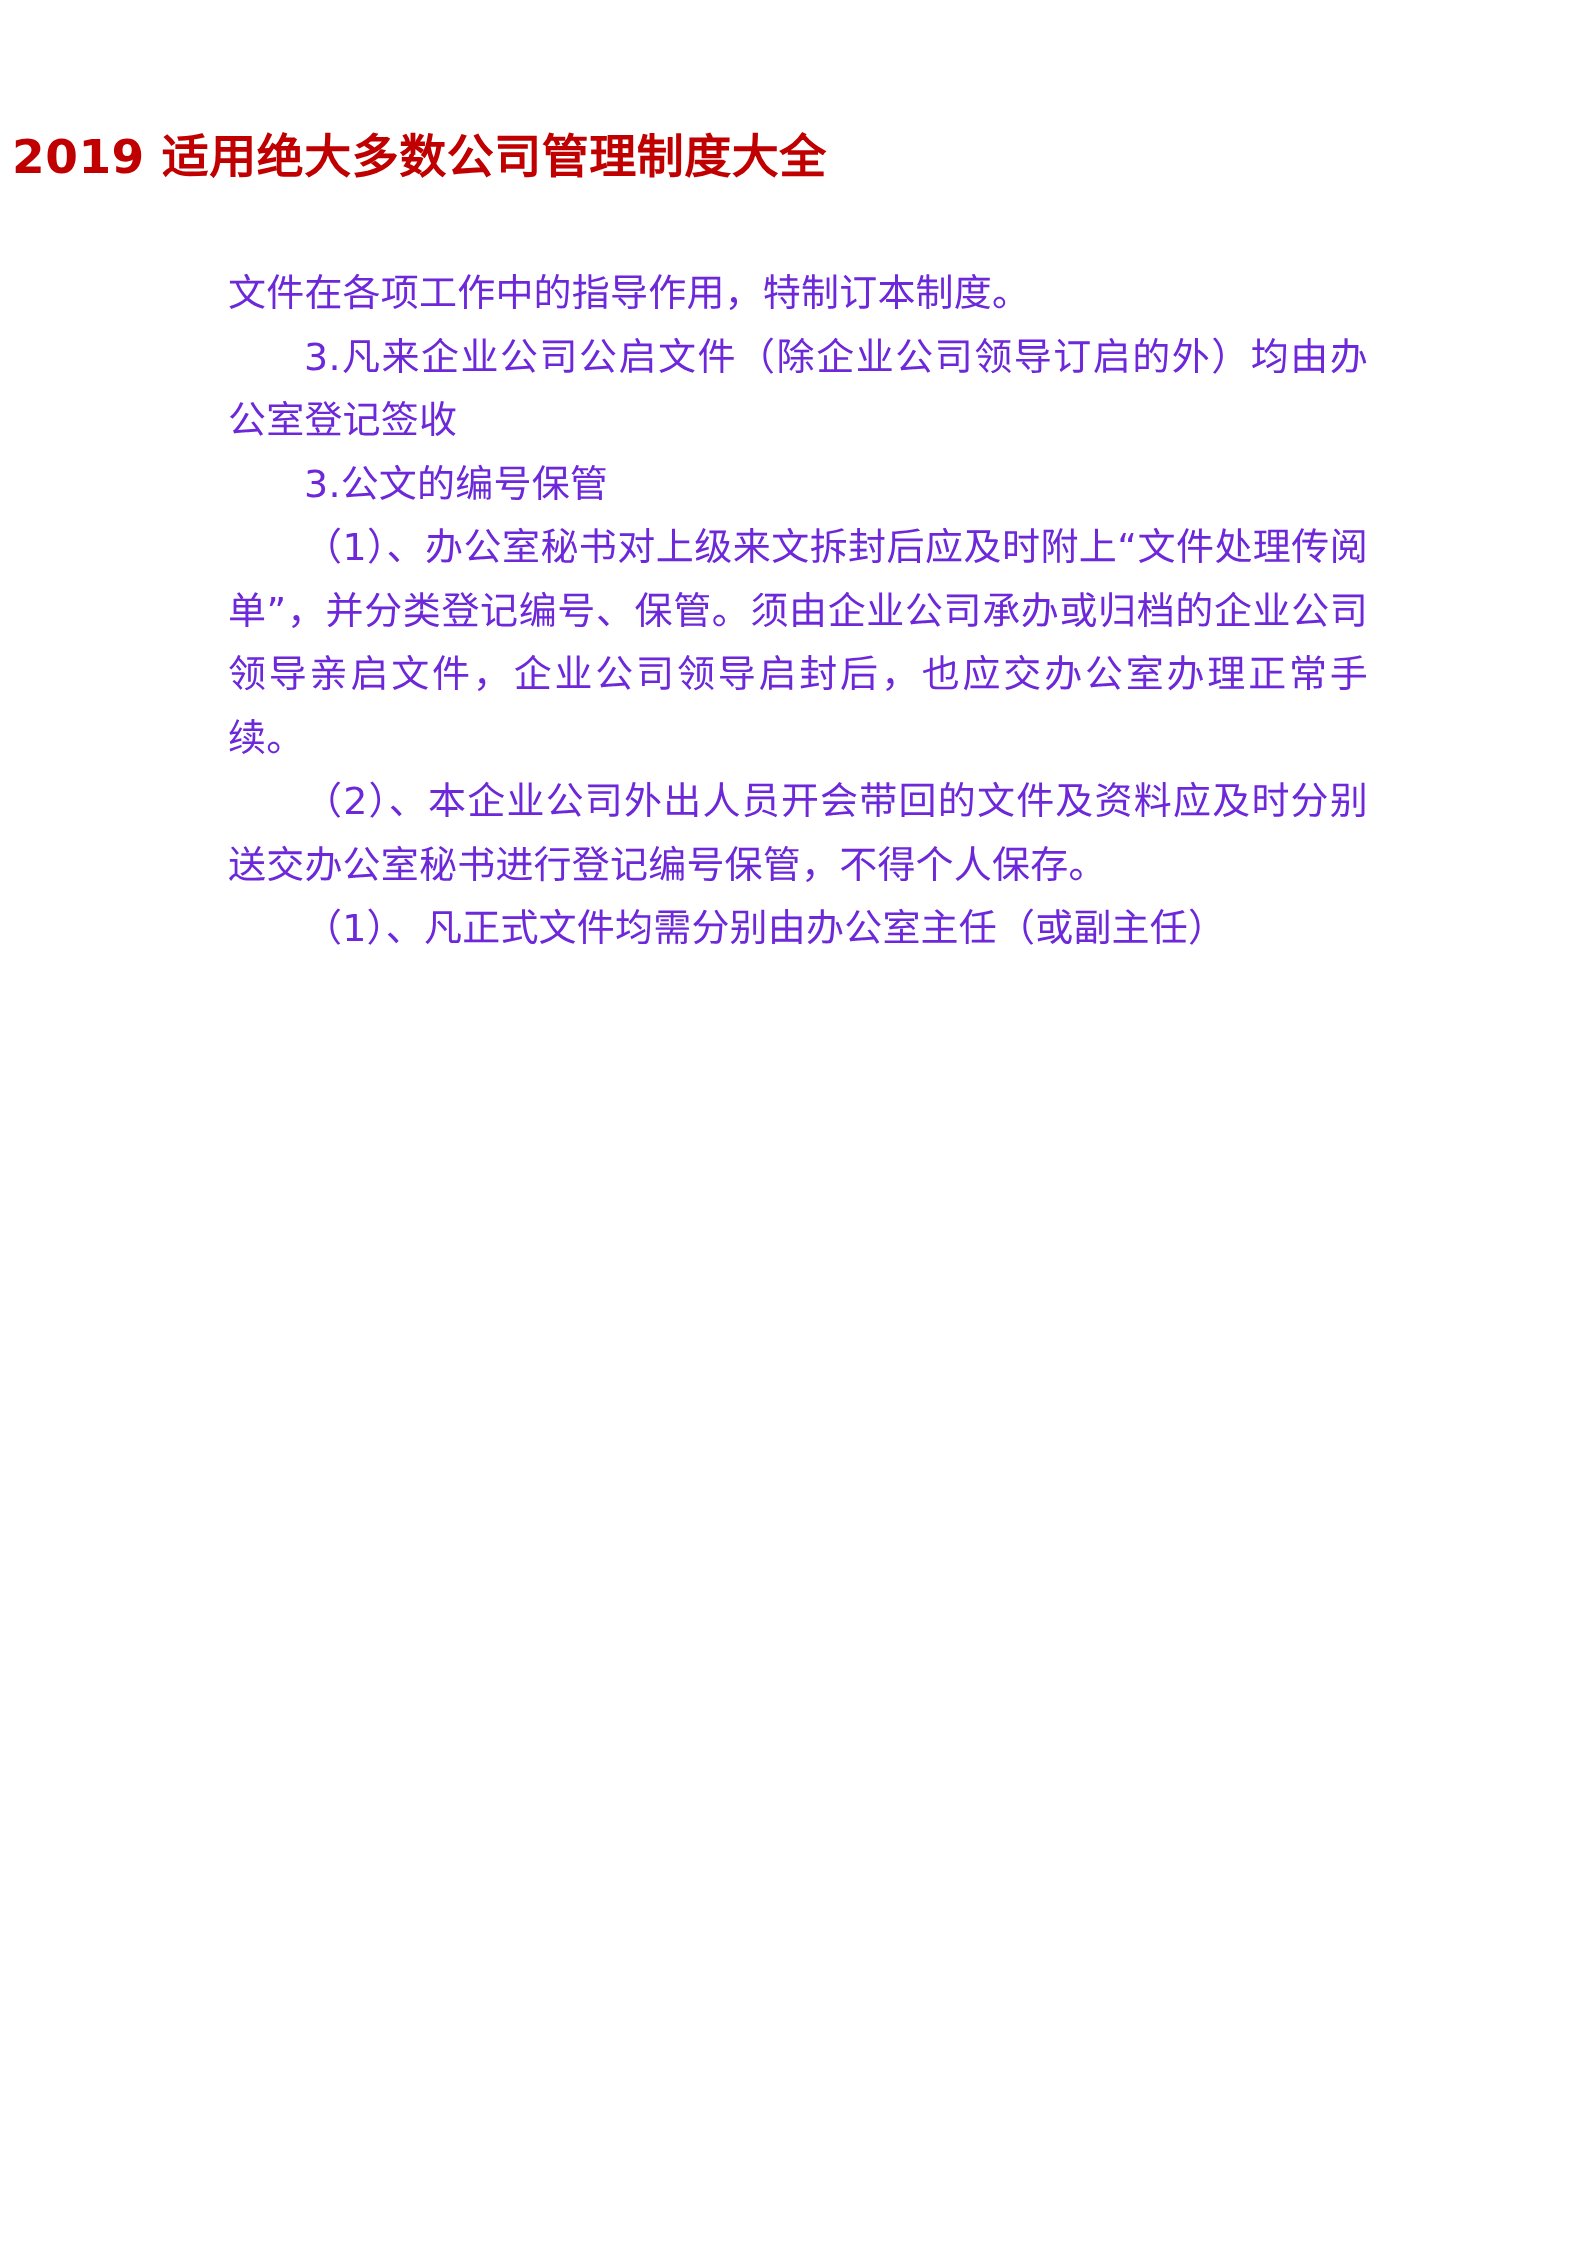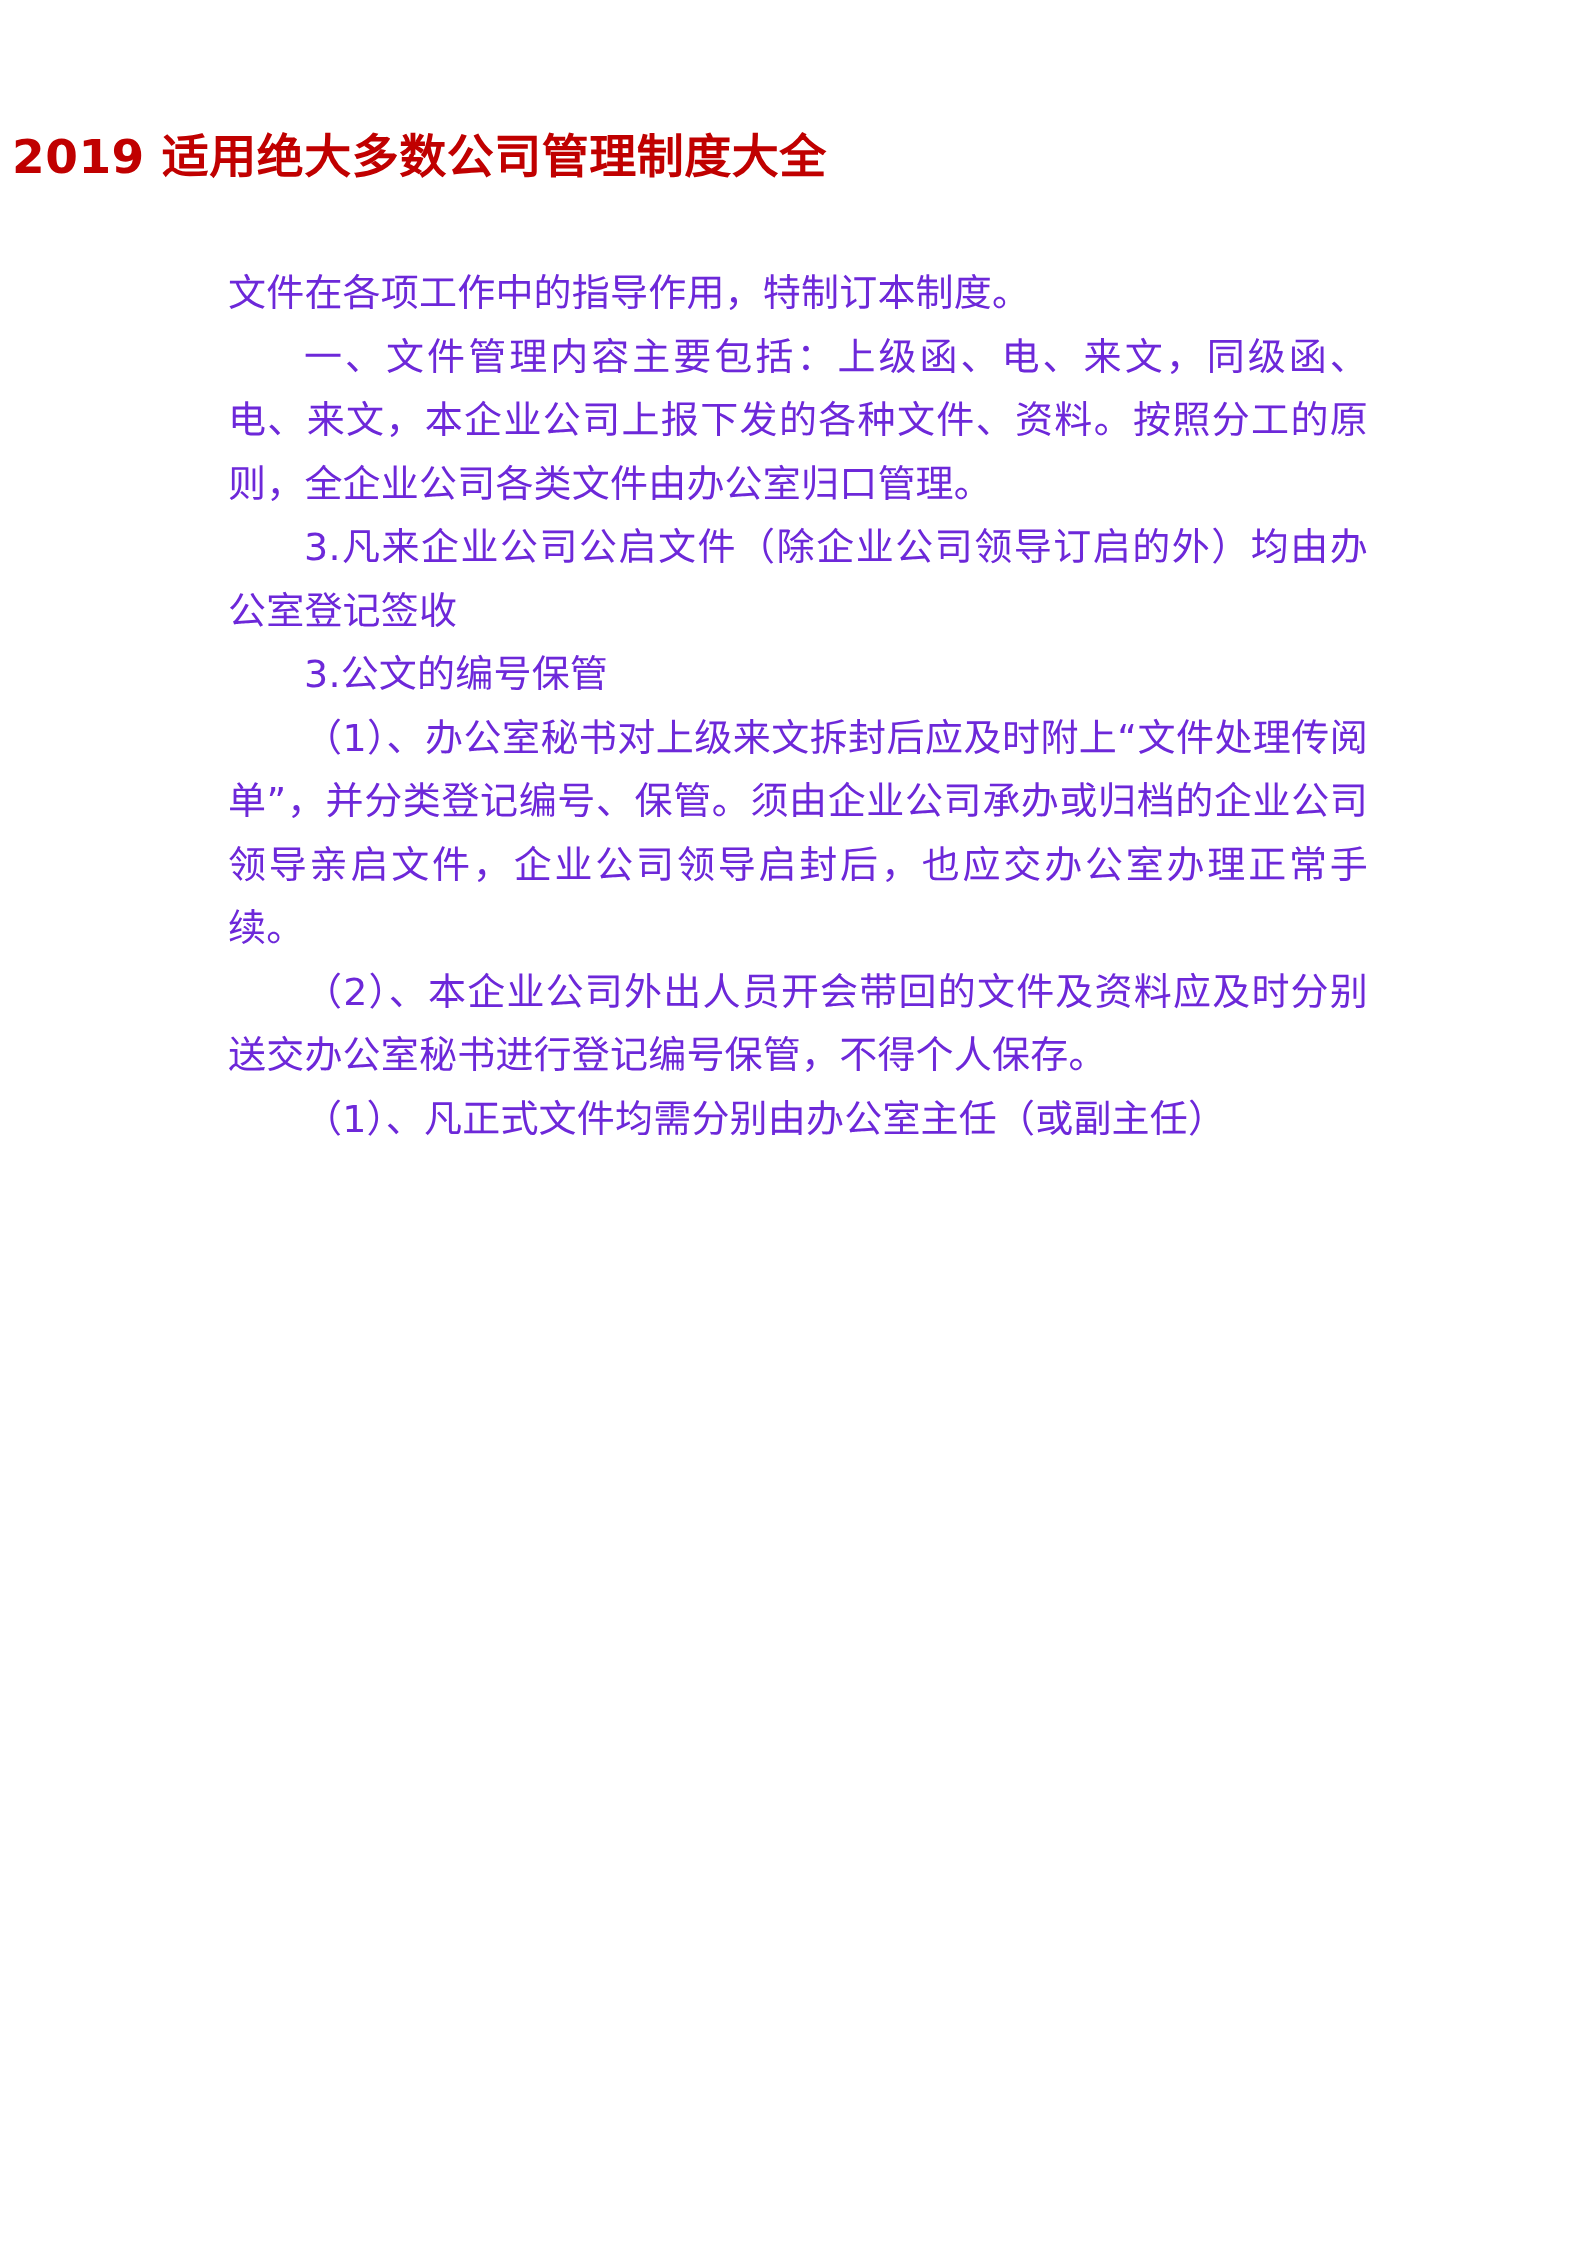--- a/index.html
+++ b/index.html
@@ -64,21 +64,20 @@
 </style>
 </head>
 <body>
 
 <div class="page">
 
   <h1 class="doc-title">2019 适用绝大多数公司管理制度大全</h1>
 
   <div class="body-block">
     <p class="para noindent">文件在各项工作中的指导作用，特制订本制度。</p>
-    <p class="para indent">一、文件管理内容主要包括：上级函、电、来文，同级函、电、来文，本企业公司上报下发的各种文件、资料。按照分工的原则，全企业公司各类文件由办公室归口管理。</p>
     <p class="para indent">3.凡来企业公司公启文件（除企业公司领导订启的外）均由办公室登记签收</p>
     <p class="para indent">3.公文的编号保管</p>
     <p class="para indent">（1）、办公室秘书对上级来文拆封后应及时附上“文件处理传阅单”，并分类登记编号、保管。须由企业公司承办或归档的企业公司领导亲启文件，企业公司领导启封后，也应交办公室办理正常手续。</p>
     <p class="para indent">（2）、本企业公司外出人员开会带回的文件及资料应及时分别送交办公室秘书进行登记编号保管，不得个人保存。</p>
     <p class="para indent">（1）、凡正式文件均需分别由办公室主任（或副主任）</p>
   </div>
 
 </div>
 
 </body></html>

